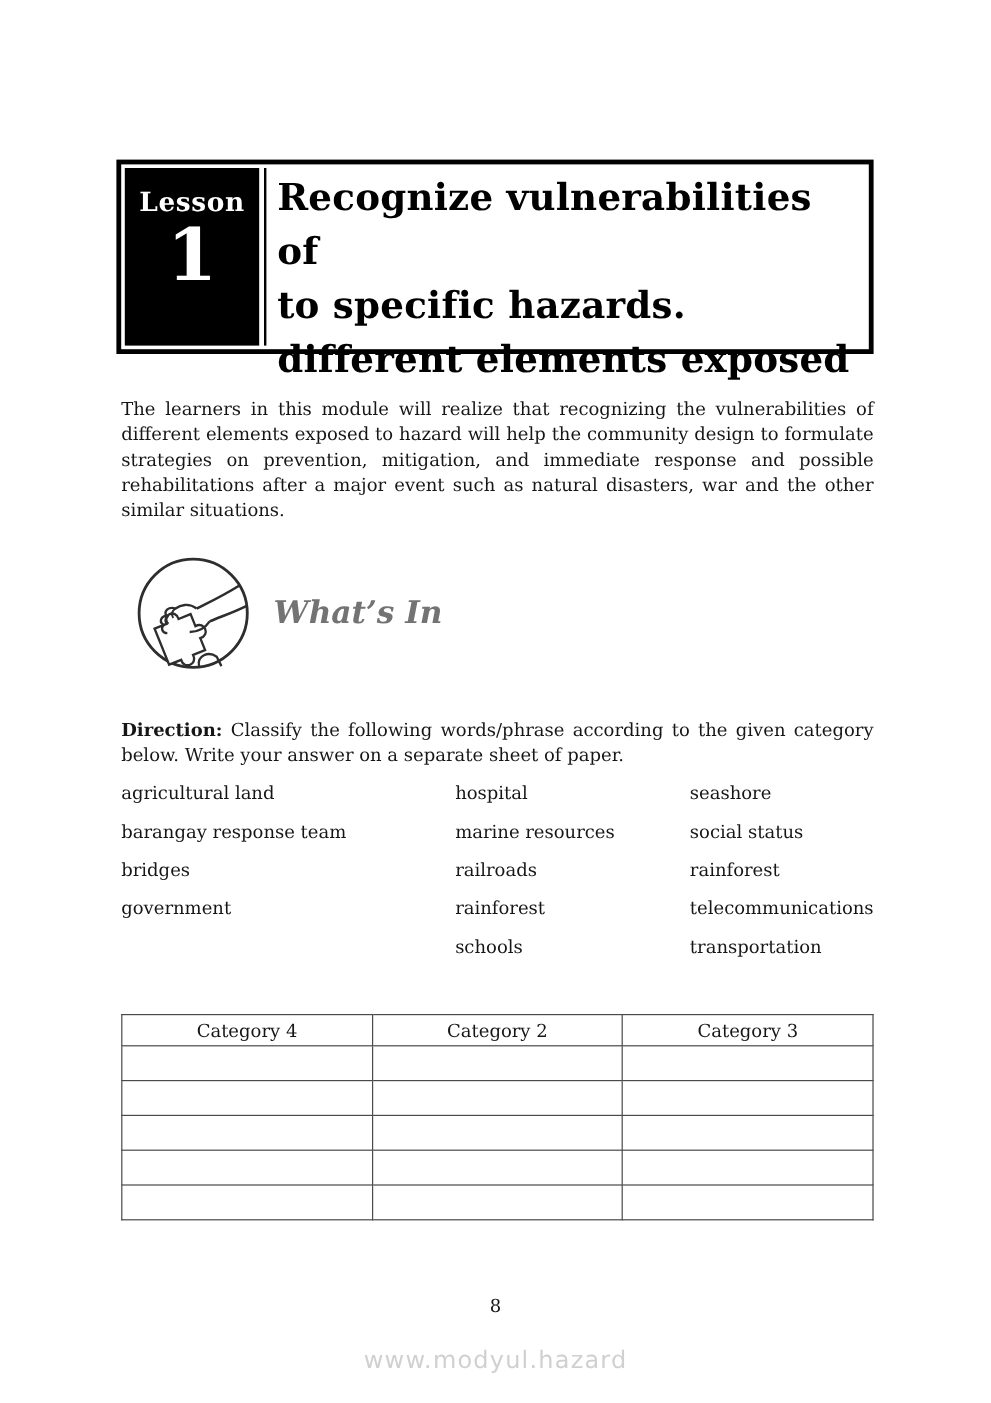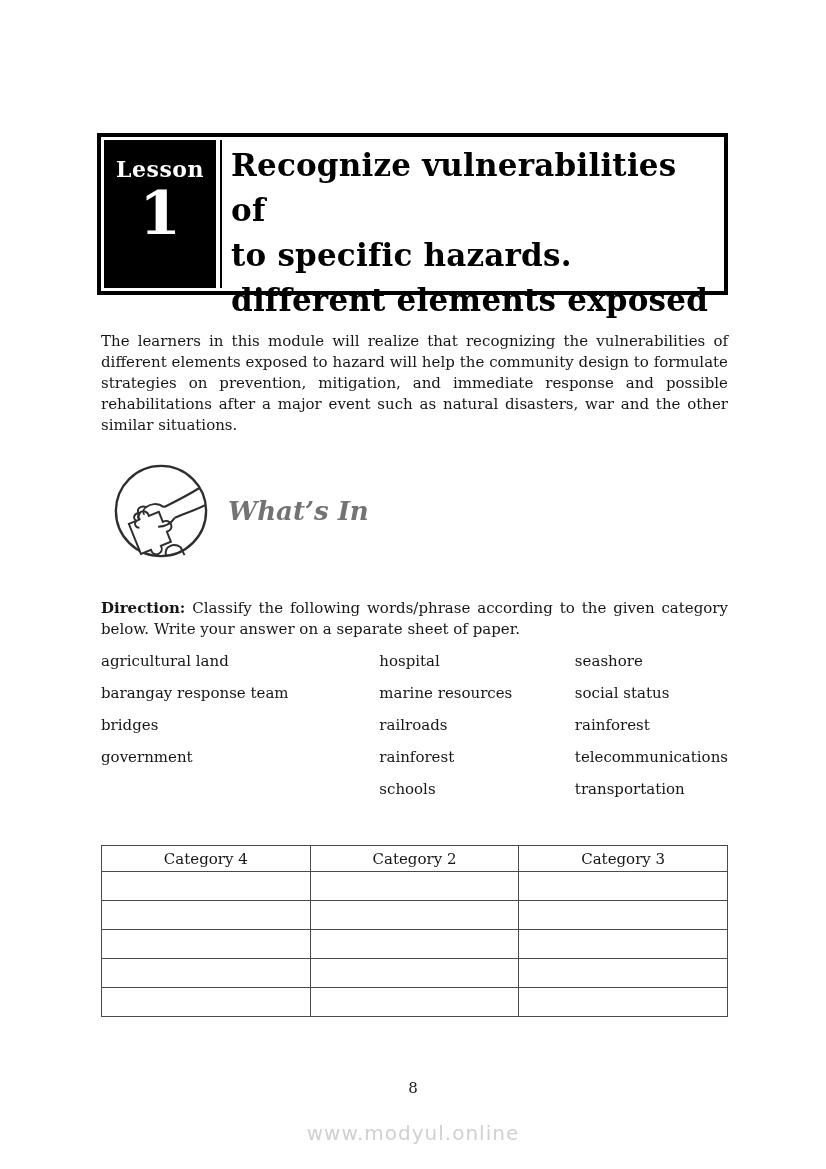--- a/index.html
+++ b/index.html
@@ -203,15 +203,15 @@
         </tr>
         <tr>
           <td></td>
           <td></td>
           <td></td>
         </tr>
       </tbody>
   </table>
 
   <div class="page-number">8</div>
-  <div class="watermark">www.modyul.online</div>
+  <div class="watermark">www.modyul.hazard</div>
 
 </div>
 
 </body></html>

